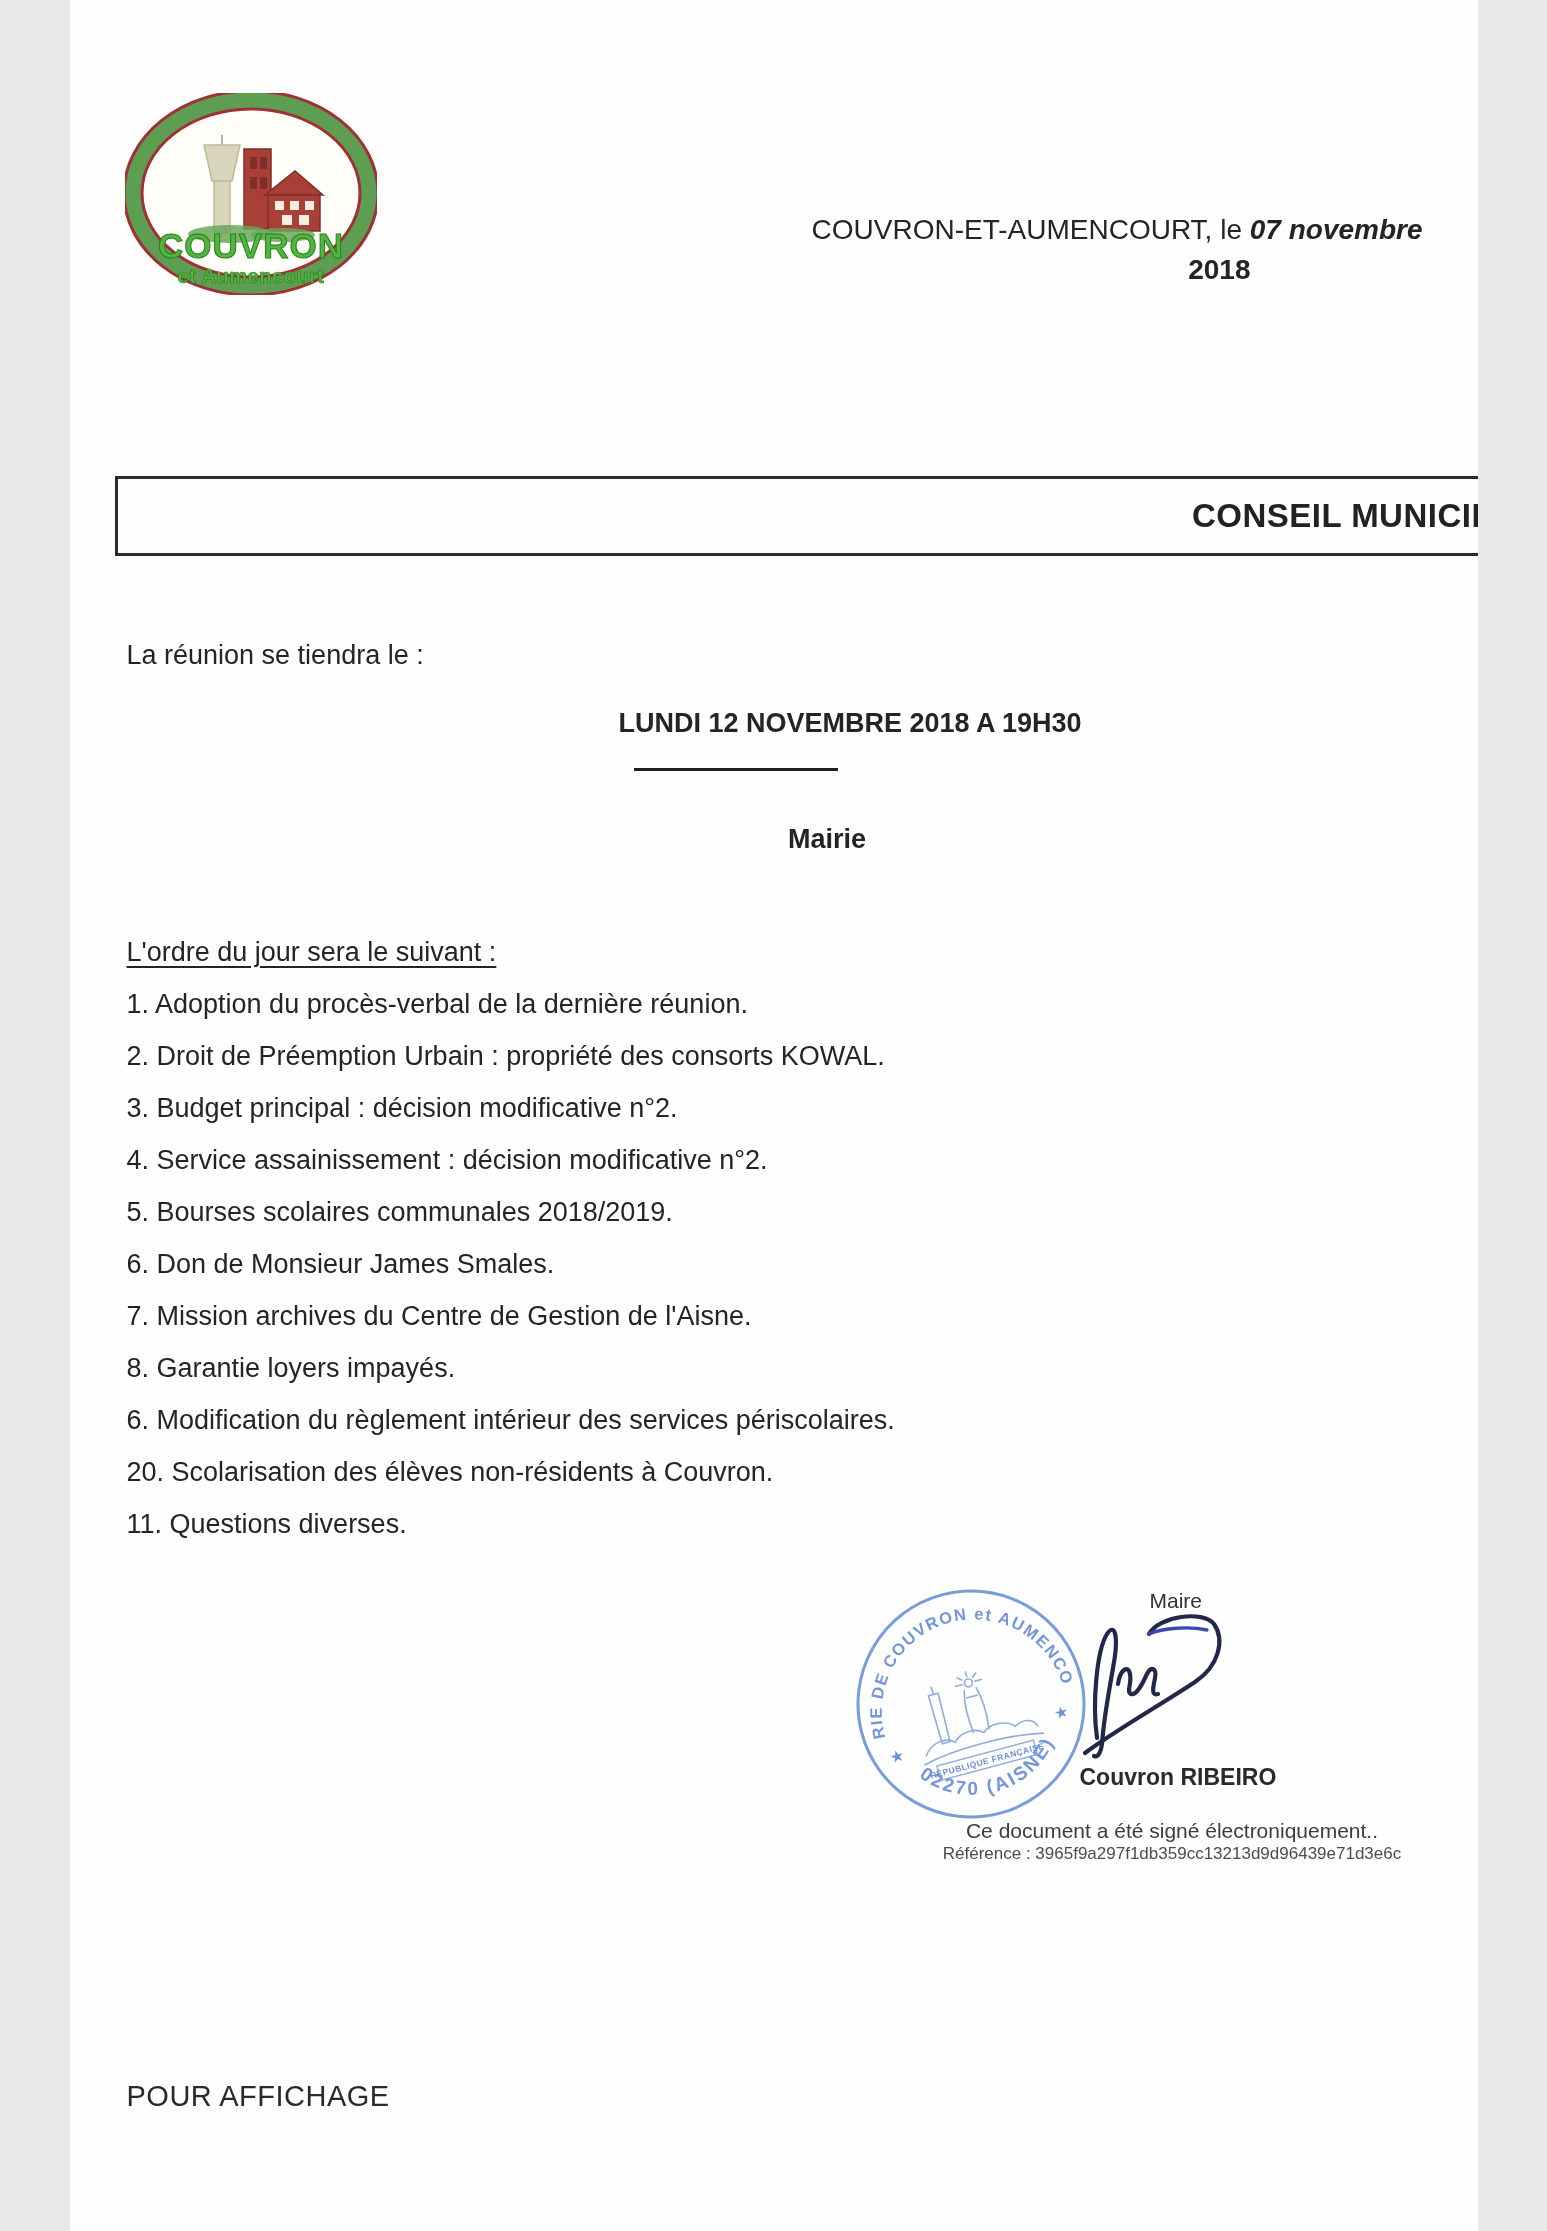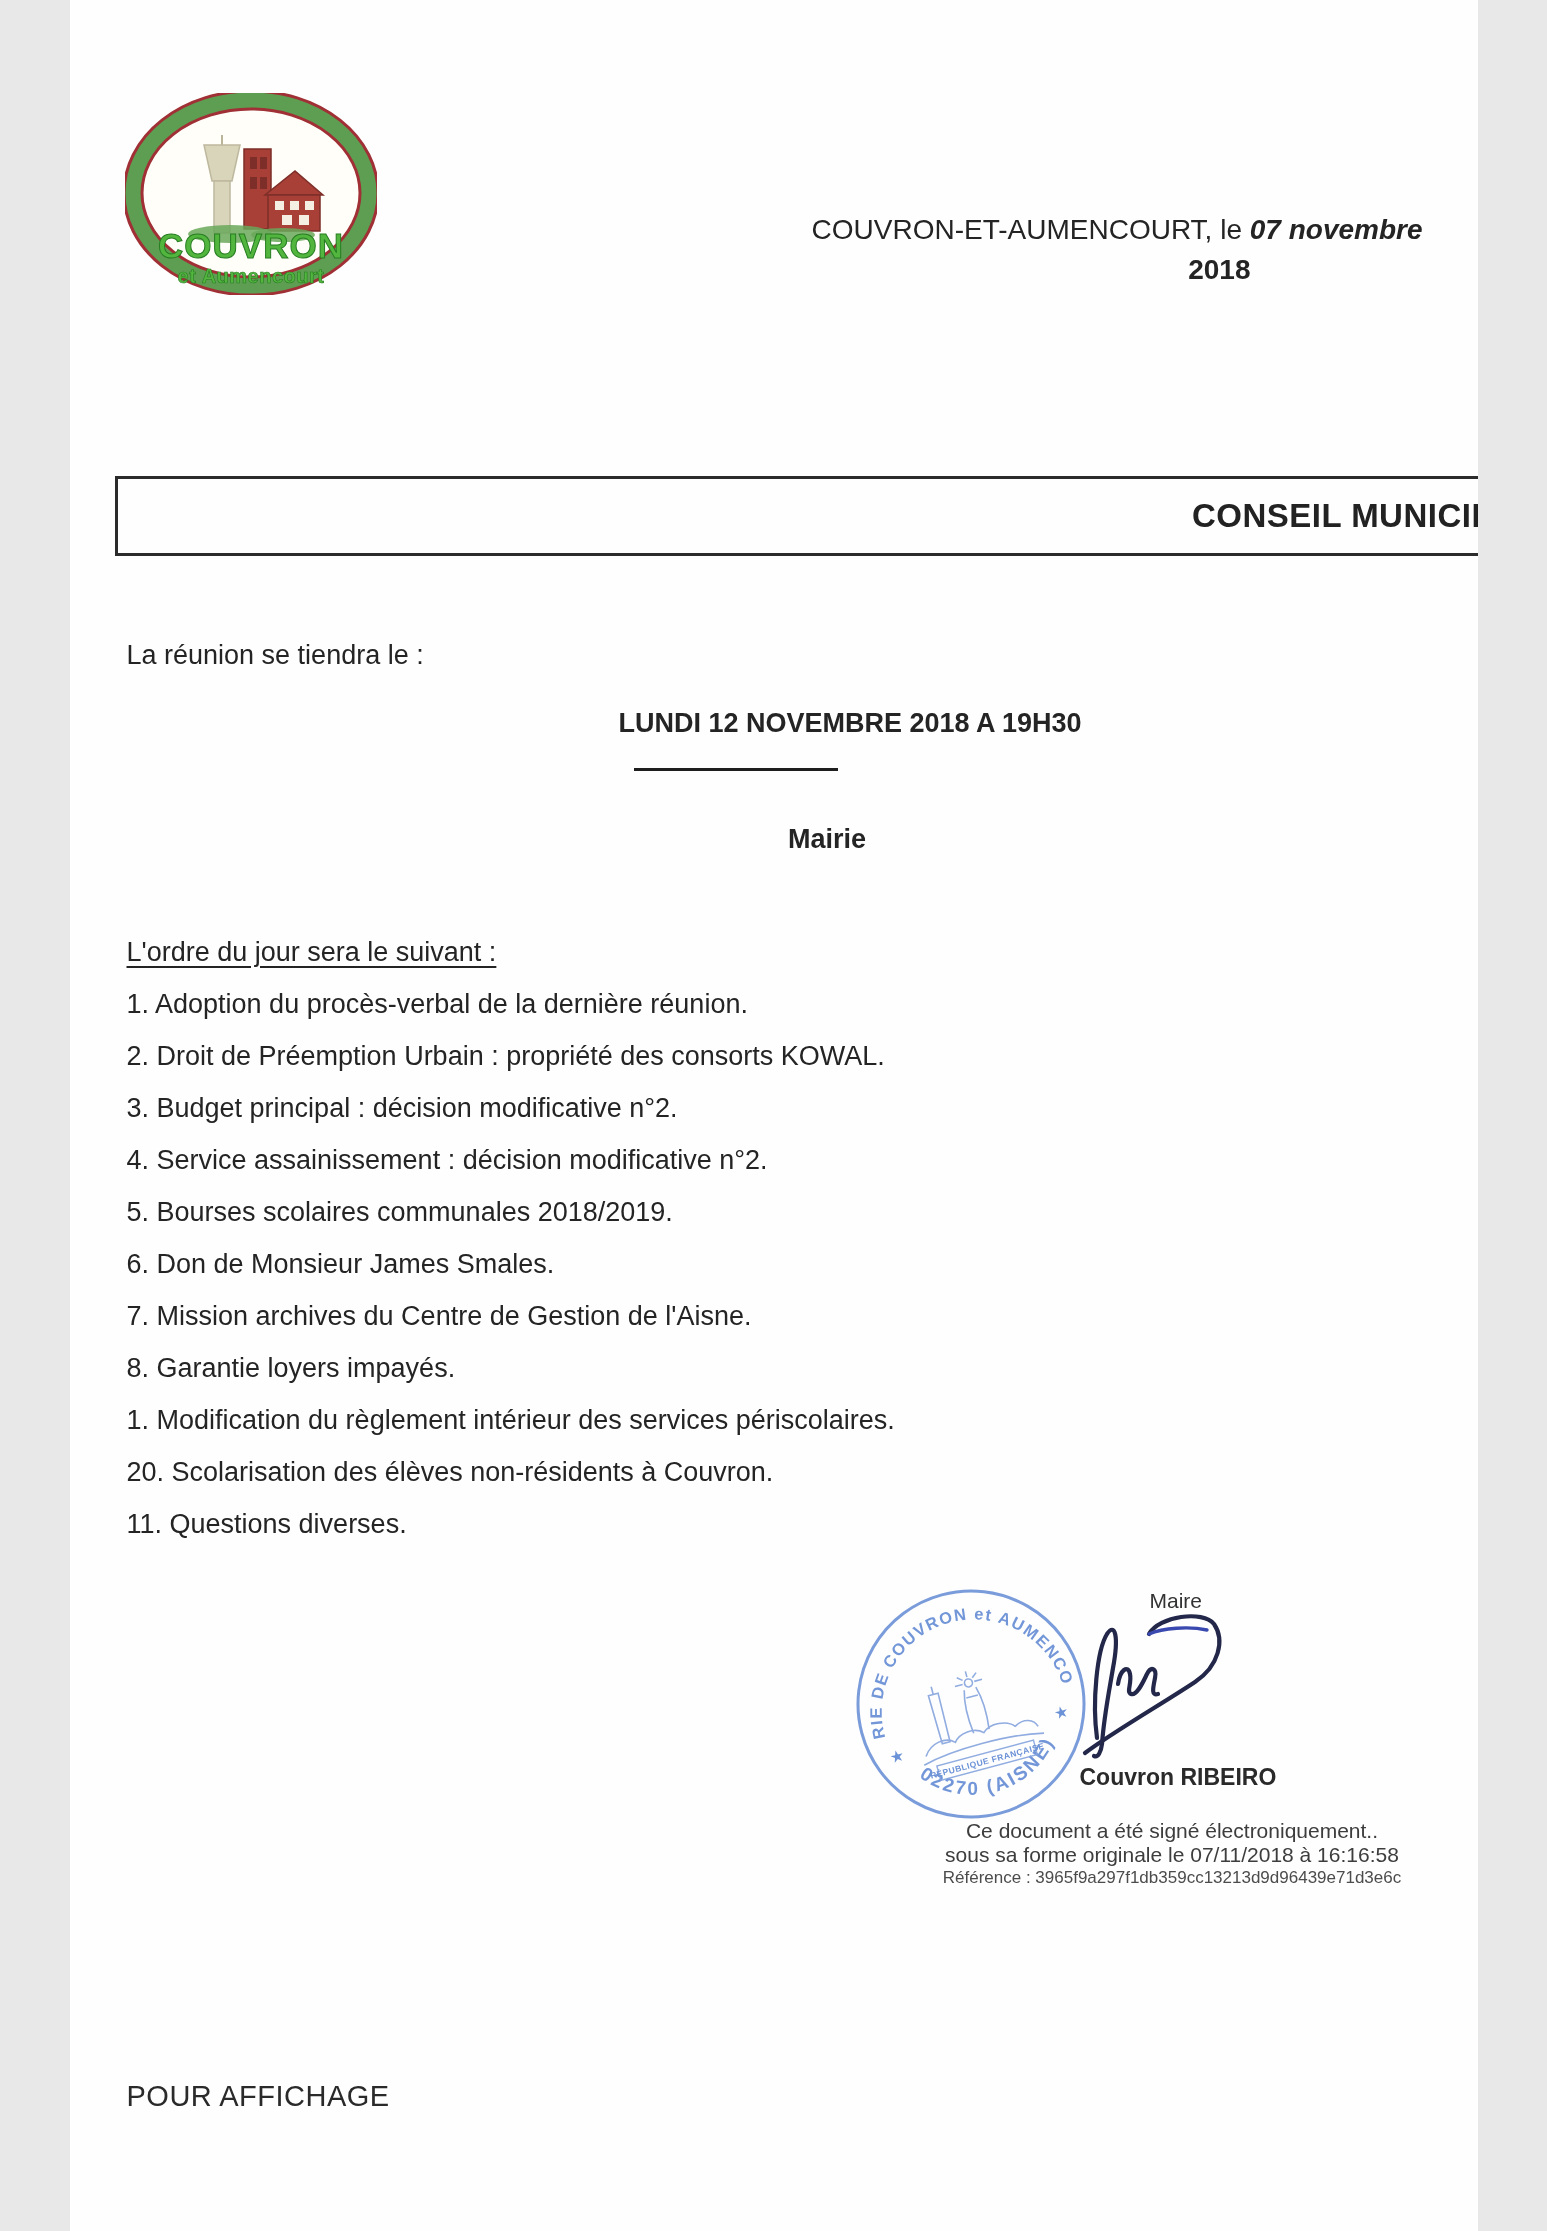--- a/index.html
+++ b/index.html
@@ -135,21 +135,21 @@
   <div class="abs agenda">
     <ul>
       <li>1. Adoption du procès-verbal de la dernière réunion.</li>
       <li>2. Droit de Préemption Urbain : propriété des consorts KOWAL.</li>
       <li>3. Budget principal : décision modificative n°2.</li>
       <li>4. Service assainissement : décision modificative n°2.</li>
       <li>5. Bourses scolaires communales 2018/2019.</li>
       <li>6. Don de Monsieur James Smales.</li>
       <li>7. Mission archives du Centre de Gestion de l'Aisne.</li>
       <li>8. Garantie loyers impayés.</li>
-      <li>1. Modification du règlement intérieur des services périscolaires.</li>
+      <li>6. Modification du règlement intérieur des services périscolaires.</li>
       <li>20. Scolarisation des élèves non-résidents à Couvron.</li>
       <li>11. Questions diverses.</li>
     </ul>
   </div>
 
   <div class="abs stamp-wrap">
     <svg width="238" height="238" viewBox="0 0 238 238">
       <defs>
         <path id="arcTop" d="M 27.6 127.3 A 91 91 0 1 1 212.4 127.3" fill="none"></path>
         <path id="arcBottom" d="M 45.9 170.5 A 89 89 0 0 0 194.1 170.5" fill="none"></path>
@@ -206,19 +206,18 @@
         <path d="M 76 24 C 86 6, 130 0, 141 14 C 152 30, 146 56, 122 72 C 92 92, 40 122, 12 143"></path>
         <path d="M 76 24 C 90 18, 116 16, 134 20" stroke="#3a49b0" stroke-width="3.4"></path>
       </g>
     </svg>
   </div>
 
   <div class="abs signer-name">Couvron RIBEIRO</div>
 
   <div class="abs esign">
     <div class="l1">Ce document a été signé électroniquement..</div>
-    <div class="l2">sous sa forme originale le 07/11/2018 à 16:16:58</div>
     <div class="l3">Référence : 3965f9a297f1db359cc13213d9d96439e71d3e6c</div>
   </div>
 
   <div class="abs footer-note">POUR AFFICHAGE</div>
 
 </div>
 
 </body></html>

